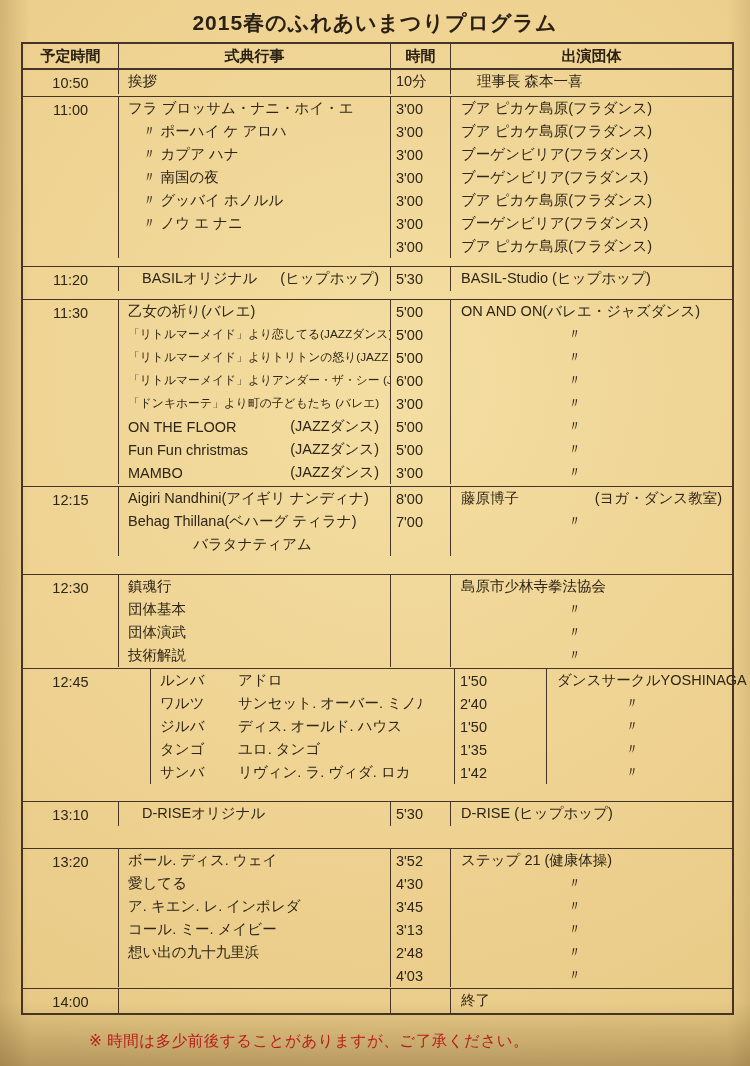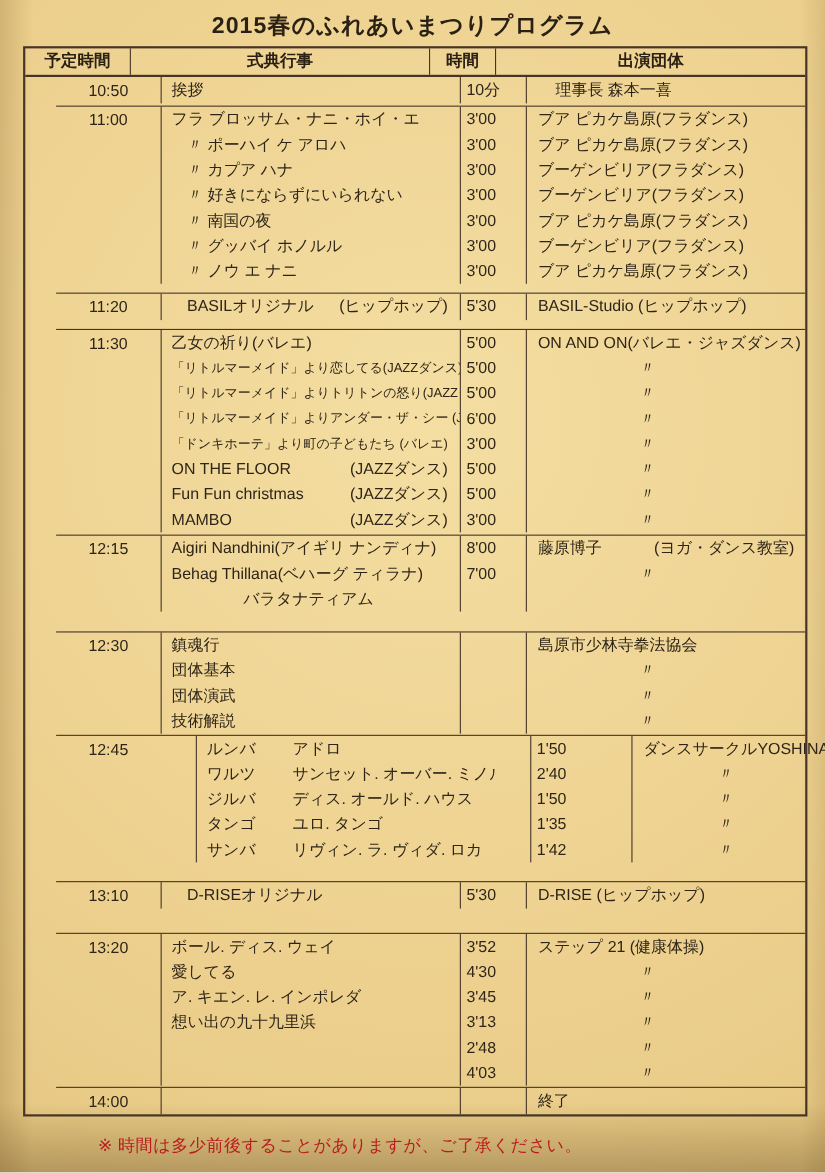--- a/index.html
+++ b/index.html
@@ -38,21 +38,20 @@
     display:grid;grid-template-columns:95px 272px 60px 1fr;
     border-bottom:2px solid var(--line);
     height:26px;line-height:24px;
     font-size:15px;text-align:center;font-weight:bold;
     color:#2a2114;
   }
   .thead .hc + .hc{border-left:1.6px solid var(--line);}
   .section{
     display:grid;grid-template-columns:95px 272px 60px 1fr;
     border-bottom:1.6px solid var(--line);
-    margin-left:28px;
   }
   .section:last-child{border-bottom:none;}
   .col{min-height:23px;}
   .col-event,.col-dur,.col-group{border-left:1.6px solid var(--line);}
   .col-time{text-align:center;font-size:14.5px;padding-top:1px;}
   .line{
     height:23px;display:flex;align-items:center;
     font-size:14.5px;white-space:nowrap;overflow:hidden;
     color:var(--ink);
   }
@@ -113,23 +112,20 @@
           <div class="line">
             <div>フラ ブロッサム・ナニ・ホイ・エ</div>
           </div>
           <div class="line indent">
             <div>〃 ポーハイ ケ アロハ</div>
           </div>
           <div class="line indent">
             <div>〃 カプア ハナ</div>
           </div>
           <div class="line indent">
-            <div>〃 好きにならずにいられない</div>
-          </div>
-          <div class="line indent">
             <div>〃 南国の夜</div>
           </div>
           <div class="line indent">
             <div>〃 グッバイ ホノルル</div>
           </div>
           <div class="line indent">
             <div>〃 ノウ エ ナニ</div>
           </div>
         </div>
         <div class="col col-dur">
@@ -401,20 +397,23 @@
         </div>
         <div class="col col-event">
           <div class="line">
             <div>ボール. ディス. ウェイ</div>
           </div>
           <div class="line">
             <div>愛してる</div>
           </div>
           <div class="line">
             <div>ア. キエン. レ. インポレダ</div>
+          </div>
+          <div class="line">
+            <div>コール. ミー. メイビー</div>
           </div>
           <div class="line">
             <div>想い出の九十九里浜</div>
           </div>
         </div>
         <div class="col col-dur">
           <div class="line">3'52</div>
           <div class="line">4'30</div>
           <div class="line">3'45</div>
           <div class="line">3'13</div>

